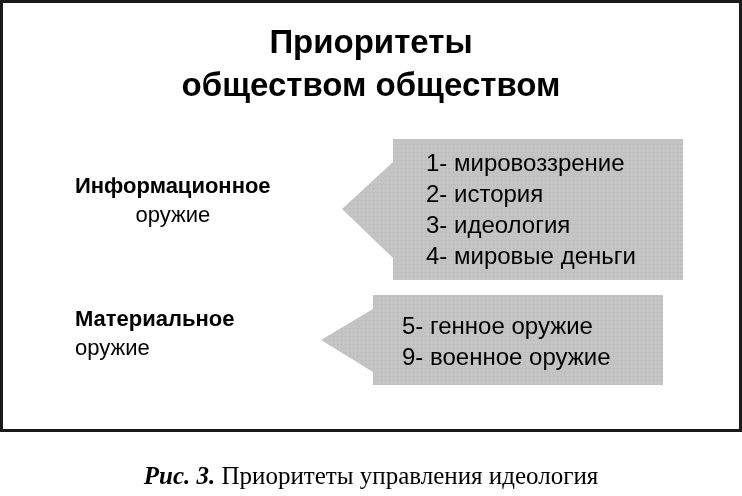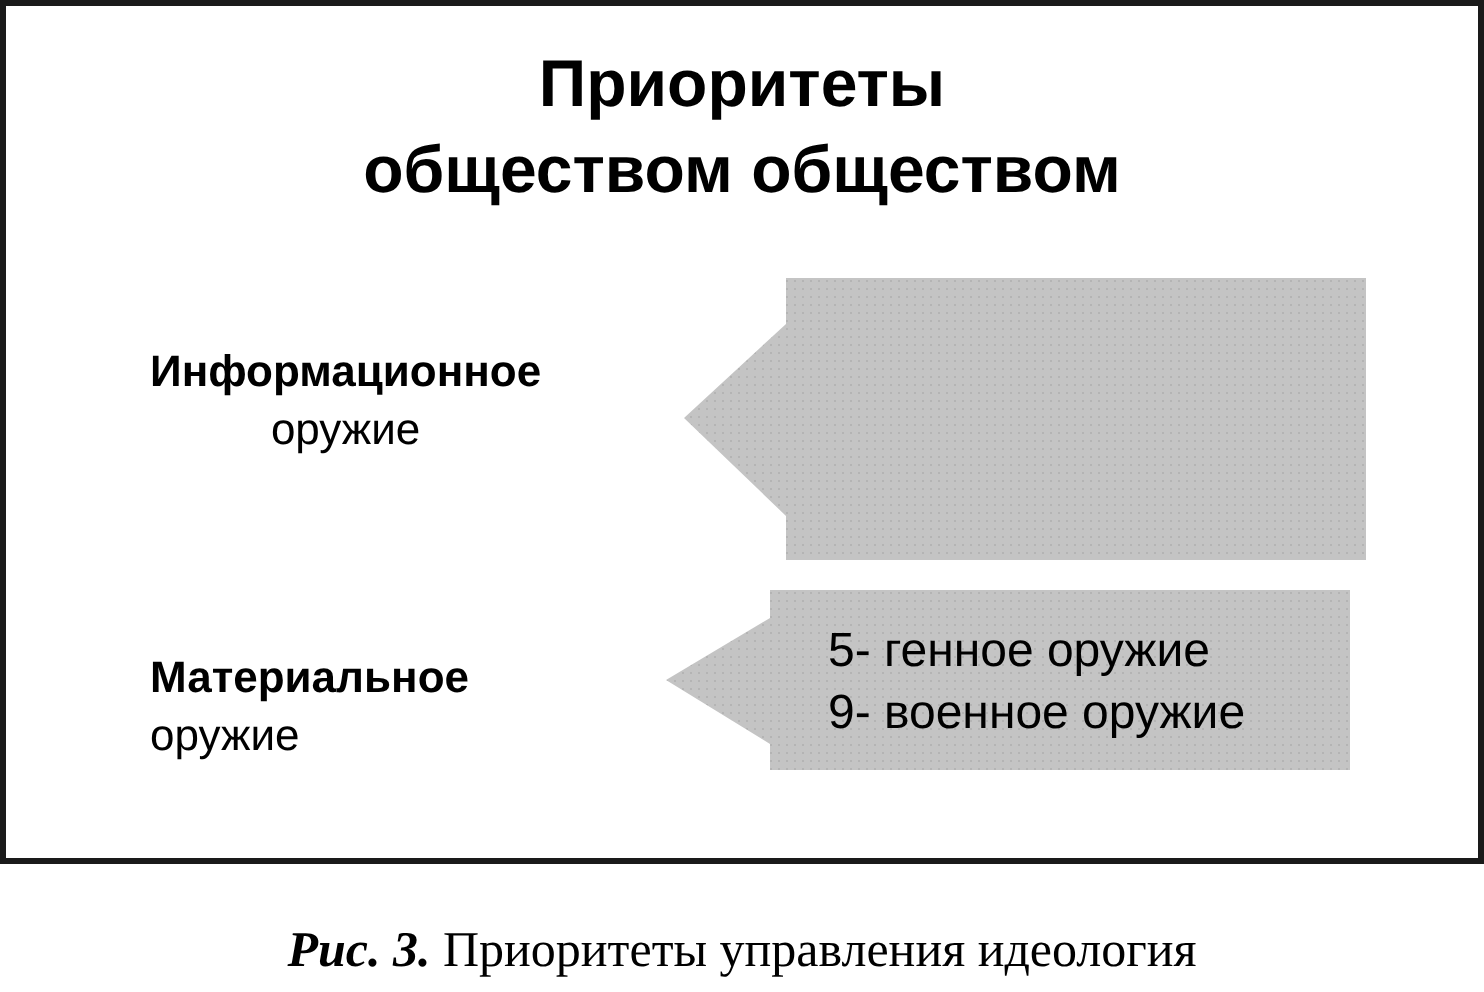--- a/index.html
+++ b/index.html
@@ -50,28 +50,34 @@
 <div class="callout" style="left:340px; top:139px; width:344px; height:142px;">
   <svg width="344" height="142">
     <defs>
       <pattern id="dots1" width="4" height="4" patternUnits="userSpaceOnUse">
         <rect width="4" height="4" fill="#c4c4c4"></rect>
         <rect x="1" y="1" width="1" height="1" fill="#b4b4b4"></rect>
       </pattern>
     </defs>
     <polygon points="53,0 343,0 343,141 53,141 53,119 2,70 53,23" fill="url(#dots1)"></polygon>
   </svg>
+  <div class="items" style="left:86px; top:8px; line-height:31px;">
+    <div>1- мировоззрение</div>
+    <div>2- история</div>
+    <div>3- идеология</div>
+    <div>4- мировые деньги</div>
+  </div>
 </div>
 
-<div class="label" style="top:304px;margin-top:20px;">
+<div class="label" style="top:304px;">
   <div class="bold">Материальное</div>
   <div>оружие</div>
 </div>
 
-<div class="callout" style="left:332px; top:295px; width:344px; height:91px;">
+<div class="callout" style="left:320px; top:295px; width:344px; height:91px;">
   <svg width="344" height="91">
     <defs>
       <pattern id="dots2" width="4" height="4" patternUnits="userSpaceOnUse">
         <rect width="4" height="4" fill="#c4c4c4"></rect>
         <rect x="1" y="1" width="1" height="1" fill="#b4b4b4"></rect>
       </pattern>
     </defs>
     <polygon points="53,0 343,0 343,90 53,90 53,77 1,45 53,14" fill="url(#dots2)"></polygon>
   </svg>
   <div class="items" style="left:82px; top:15px; line-height:31px;">

